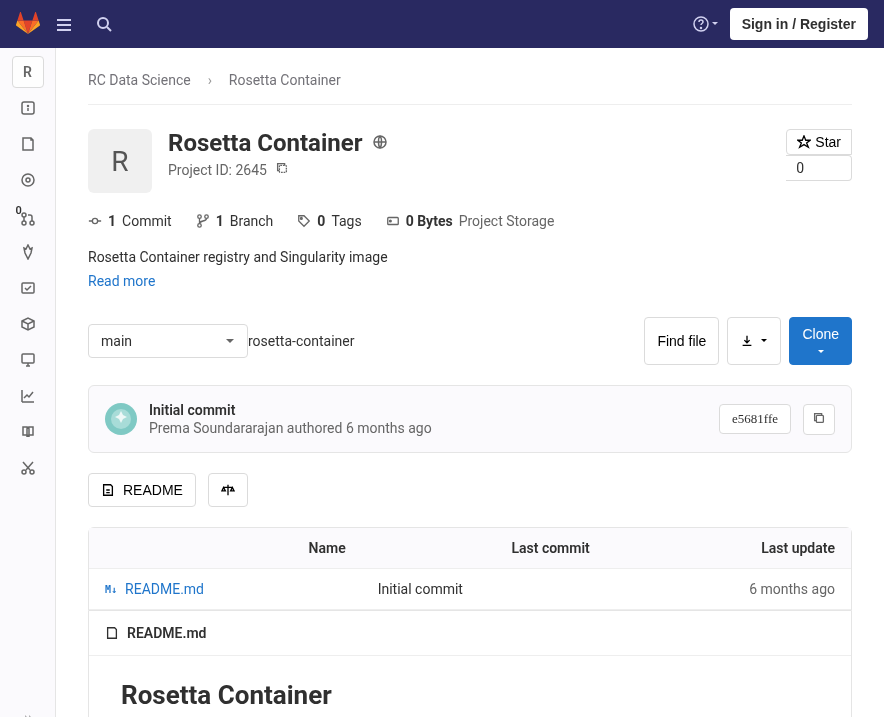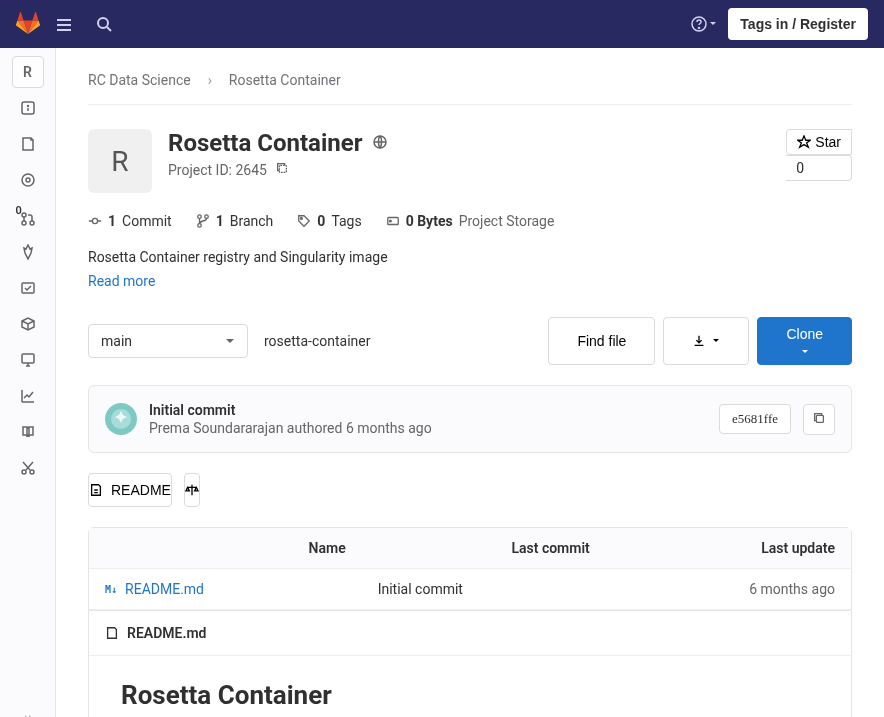--- a/index.html
+++ b/index.html
@@ -37,37 +37,37 @@
 .stats { display: flex; gap: 24px; padding: 12px 0; font-size: 14px; }
 .stat { display: flex; align-items: center; gap: 6px; color: #333; }
 .stat svg { color: #666; }
 .stat b { font-weight: 700; }
 .stat .lbl { color: #333; }
 .storage-lbl { color: #666; }
 
 .desc { padding: 8px 0; }
 .readmore { color: #1f75cb; display: inline-block; margin-top: 8px; cursor: pointer; }
 
-.controls { display: flex; align-items: center; gap: 16px; padding: 20px 0; }
+.controls { display: flex; align-items: center; padding: 20px 0; }
 .branch-select { width: 160px; border: 1px solid #dbdbdb; border-radius: 4px; padding: 8px 12px; display: flex; justify-content: space-between; align-items: center; cursor: pointer; background: #fff; }
 .path { color: #333; }
 .ctrl-right { margin-left: auto; display: flex; gap: 8px; }
-.btn { border: 1px solid #dbdbdb; background: #fff; padding: 8px 28px; border-radius: 4px; cursor: pointer; font-size: 14px; display: flex; align-items: center; gap: 6px; }
+.btn { border: 1px solid #dbdbdb; background: #fff; padding: 8px 12px; border-radius: 4px; cursor: pointer; font-size: 14px; display: flex; align-items: center; gap: 6px; }
 .btn-primary { background: #1f75cb; color: #fff; border-color: #1f75cb; flex-direction: column; }
 
 .commit-box { border: 1px solid #e5e5e5; border-radius: 6px; padding: 16px; display: flex; align-items: center; gap: 12px; background: #fbfafd; }
 .commit-avatar { width: 32px; height: 32px; border-radius: 50%; background: #7fc9c4; display:flex; align-items:center; justify-content:center; }
 .commit-info { flex: 1; }
 .commit-title { font-weight: 600; color: #303030; }
 .commit-meta { color: #666; font-size: 14px; margin-top: 2px; }
 .commit-sha { font-family: Liberation Serif, serif; border: 1px solid #dbdbdb; padding: 6px 12px; border-radius: 4px; background: #fff; font-size: 13px; }
 .copy-btn { border: 1px solid #dbdbdb; padding: 6px 8px; border-radius: 4px; background: #fff; cursor: pointer; }
 
 .pills { display: flex; gap: 12px; padding: 20px 0; }
-.pill { border: 1px solid #dbdbdb; padding: 8px 0; border-radius: 4px; display: flex; align-items: center; gap: 8px; font-size: 14px; cursor: pointer; background: #fff; }
+.pill { border: 1px solid #dbdbdb; padding: 8px 12px; border-radius: 4px; display: flex; align-items: center; gap: 8px; font-size: 14px; cursor: pointer; background: #fff; }
 
 .file-table { width: 100%; border: 1px solid #e5e5e5; border-radius: 6px 6px 0 0; border-collapse: separate; border-spacing: 0; }
 .file-table th { background: #fbfafd; text-align: right; padding: 12px 16px; font-weight: 600; border-bottom: 1px solid #eee; }
 .file-table th:last-child { text-align: right; }
 .file-table td { padding: 12px 16px; border-bottom: 1px solid #eee; }
 .file-table td:last-child { text-align: right; color: #666; }
 .file-name { display: flex; align-items: center; gap: 8px; }
 .md-icon { color: #1f75cb; font-size: 10px; font-weight: 700; font-family: monospace; }
 
 .readme-box { border: 1px solid #e5e5e5; border-top: none; border-radius: 0 0 6px 6px; }
@@ -107,21 +107,21 @@
   <button class="icon-btn help-btn">
     <svg width="16" height="16" viewBox="0 0 16 16" fill="none" stroke="currentColor" stroke-width="1.5">
         <circle cx="8" cy="8" r="7"></circle>
         <path d="M6 6a2 2 0 114 0c0 1.5-2 1.5-2 3"></path>
         <circle cx="8" cy="12" r="0.5" fill="currentColor"></circle>
       </svg>
     <svg width="8" height="8" viewBox="0 0 8 8" fill="currentColor">
         <path d="M1 2l3 3 3-3z"></path>
       </svg>
   </button>
-  <button class="signin-btn">Tags in / Register</button>
+  <button class="signin-btn">Sign in / Register</button>
 </div>
 
 <div class="layout">
   <div class="sidebar">
     <div class="sidebar-avatar">R</div>
     <div class="sidebar-icon">
         <svg width="16" height="16" viewBox="0 0 16 16" fill="none" stroke="currentColor" stroke-width="1.5">
           <rect x="2" y="2" width="12" height="12" rx="2"></rect>
           <circle cx="8" cy="6" r="0.5" fill="currentColor"></circle>
           <path d="M8 8v3"></path>

